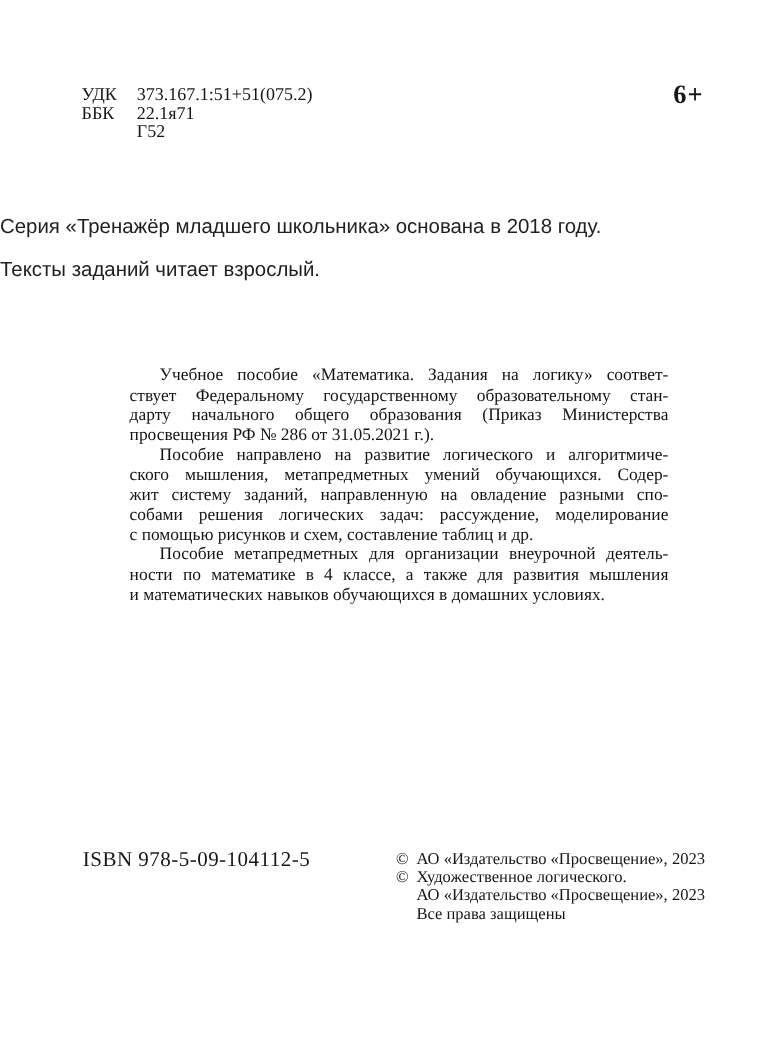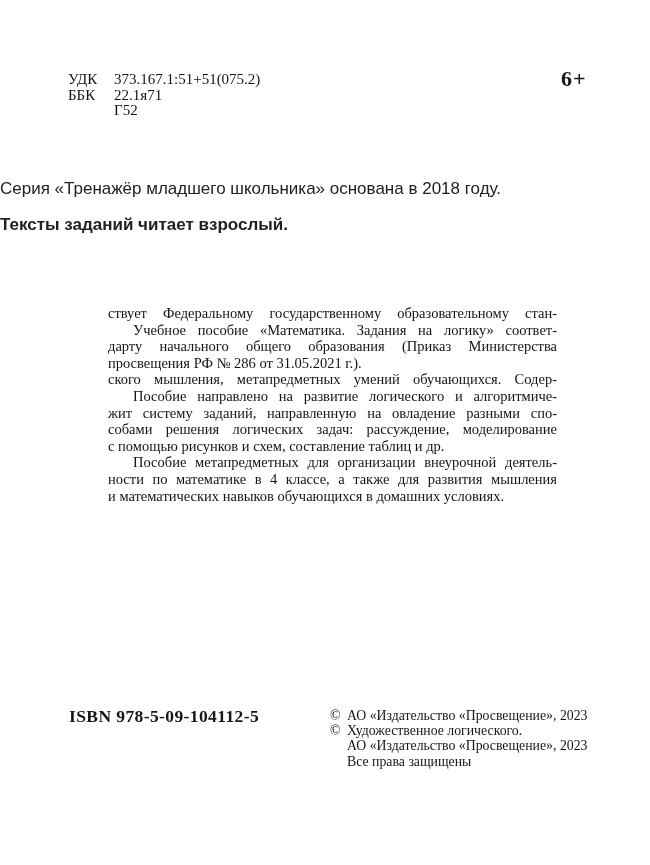--- a/index.html
+++ b/index.html
@@ -44,21 +44,21 @@
     position: absolute;
     left: 0;
     top: 179px;
     width: 650px;
     text-align: left;
     font-family: "Liberation Sans", sans-serif;
     font-size: 17px;
     color: #212121;
     white-space: nowrap;
   }
-  .series-line2 { margin-top: 16px; font-weight: bold; }
+  .series-line2 { margin-top: 16px; }
 
   
   .annotation {
     position: absolute;
     left: 108px;
     top: 305px;
     width: 449px;
     font-size: 14.5px;
     line-height: 16.6px;
     color: #141414;
@@ -69,21 +69,21 @@
   }
   .jline.last { text-align-last: left; }
   .jline.first { text-indent: 25px; }
 
   
   .isbn {
     position: absolute;
     left: 69px;
     top: 706px;
     font-size: 17.5px;
-    font-weight: bold;
+    font-weight: normal;
     letter-spacing: 0.4px;
     white-space: nowrap;
   }
   .copyright {
     position: absolute;
     left: 330px;
     top: 708px;
     font-size: 13.8px;
     line-height: 15.2px;
     white-space: nowrap;
@@ -113,28 +113,28 @@
 
   <div class="age-badge">6+</div>
 
   <div class="series">
     <div class="series-line1">Серия «Тренажёр младшего школьника» основана в 2018 году.</div>
     <div class="series-line2">Тексты заданий читает взрослый.</div>
   </div>
 
   <div class="annotation">
     <div>
+      <div class="jline first">Учебное пособие «Математика. Задания на логику» соответ-</div>
       <div class="jline">ствует Федеральному государственному образовательному стан-</div>
-      <div class="jline first">Учебное пособие «Математика. Задания на логику» соответ-</div>
       <div class="jline">дарту начального общего образования (Приказ Министерства</div>
       <div class="jline last">просвещения РФ № 286 от 31.05.2021 г.).</div>
     </div>
     <div>
+      <div class="jline first">Пособие направлено на развитие логического и алгоритмиче-</div>
       <div class="jline">ского мышления, метапредметных умений обучающихся. Содер-</div>
-      <div class="jline first">Пособие направлено на развитие логического и алгоритмиче-</div>
       <div class="jline">жит систему заданий, направленную на овладение разными спо-</div>
       <div class="jline">собами решения логических задач: рассуждение, моделирование</div>
       <div class="jline last">с помощью рисунков и схем, составление таблиц и др.</div>
     </div>
     <div>
       <div class="jline first">Пособие метапредметных для организации внеурочной деятель-</div>
       <div class="jline">ности по математике в 4 классе, а также для развития мышления</div>
       <div class="jline last">и математических навыков обучающихся в домашних условиях.</div>
     </div>
   </div>

